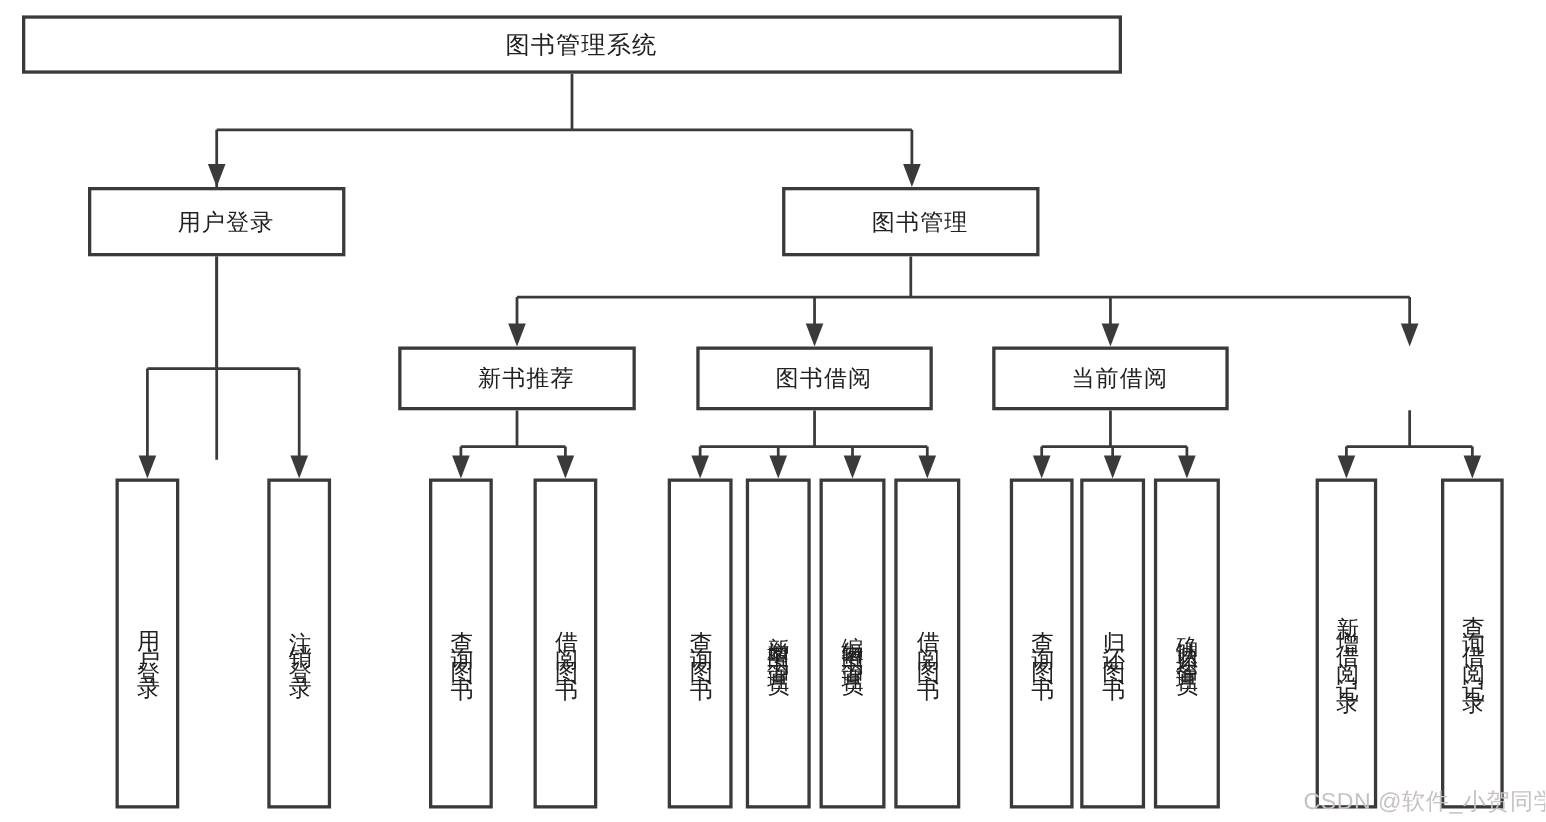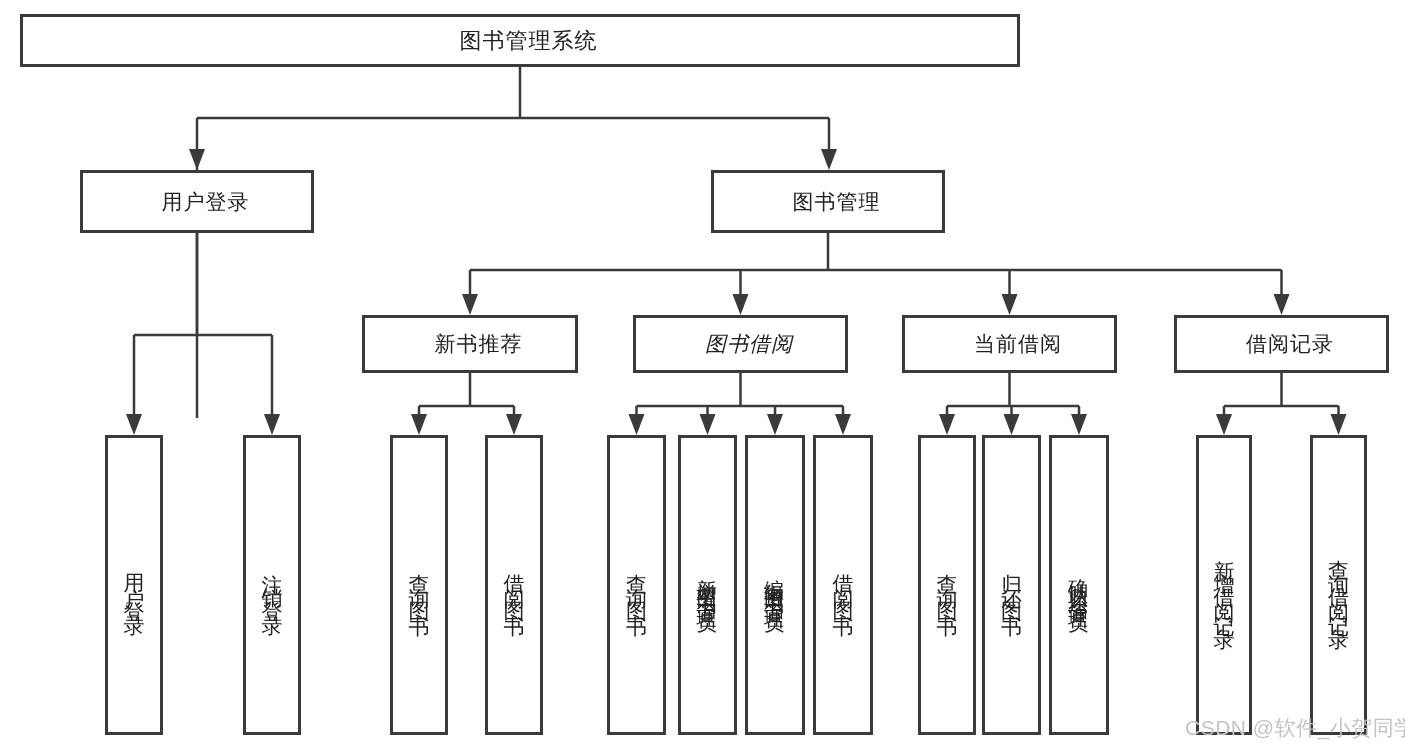--- a/index.html
+++ b/index.html
@@ -115,28 +115,25 @@
   <div class="node h-node" style="left:80px; top:170px; width:234px; height:63px;">
     <span class="lbl">用户登录</span>
   </div>
   <div class="node h-node" style="left:711px; top:170px; width:234px; height:63px;">
     <span class="lbl">图书管理</span>
   </div>
 
   <div class="node h-node" style="left:362px; top:315px; width:216px; height:58px;align-items:center;">
     <span class="lbl">新书推荐</span>
   </div>
-  <div class="node h-node" style="left:633px; top:315px; width:215px; height:58px;font-style:italic;">
+  <div class="node h-node" style="left:633px; top:315px; width:215px; height:58px;">
     <span class="lbl">图书借阅</span>
   </div>
   <div class="node h-node" style="left:902px; top:315px; width:215px; height:58px;text-align:right;">
     <span class="lbl">当前借阅</span>
-  </div>
-  <div class="node h-node" style="left:1174px; top:315px; width:215px; height:58px;">
-    <span class="lbl">借阅记录</span>
   </div>
 
   <div class="node v-node" style="left:105px; top:435px; width:58px; height:300px;">
     <span class="lbl">用户登录</span>
   </div>
   <div class="node v-node" style="left:243px; top:435px; width:58px; height:300px;">
     <span class="lbl">注销登录</span>
   </div>
 
   <div class="node v-node" style="left:390px; top:435px; width:58px; height:300px;">

